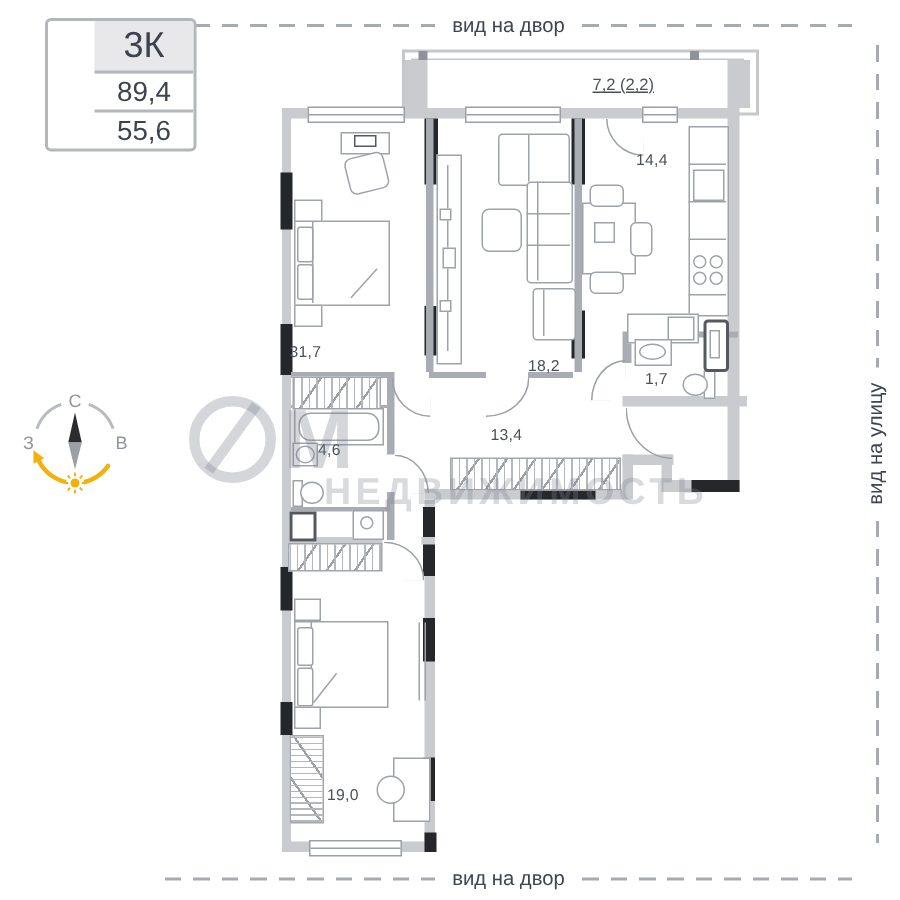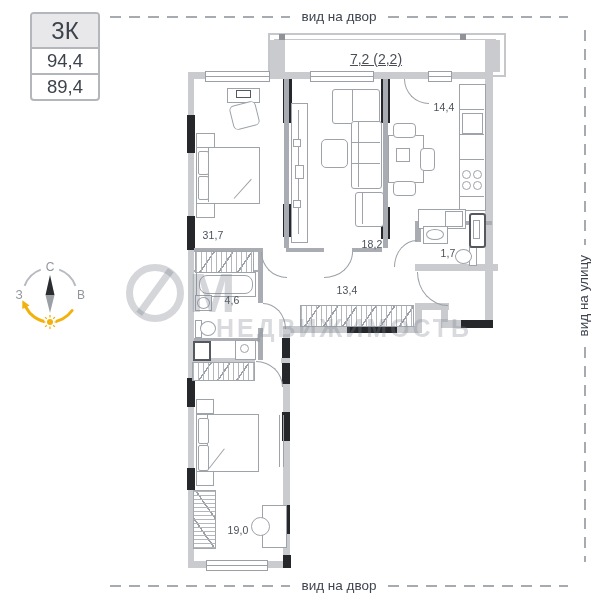--- a/index.html
+++ b/index.html
@@ -20,32 +20,32 @@
   .arc{position:absolute;border:0 solid #9aa0a6;}
   .dot{position:absolute;width:7px;height:7px;border:1px solid #9ea3a9;border-radius:50%;background:#fff;}
   
   .hd{position:absolute;border:1px solid #a2a7ad;background-color:#fff;background-image:
       repeating-linear-gradient(90deg,#b4b8bd 0 1px,transparent 1px 5px),
       repeating-linear-gradient(125deg,transparent 0 14px,#9aa0a6 14px 15.5px);}
   .hh{position:absolute;border:1px solid #a2a7ad;background-color:#fff;background-image:
       repeating-linear-gradient(0deg,#b4b8bd 0 1px,transparent 1px 4px),
       repeating-linear-gradient(55deg,transparent 0 16px,#9aa0a6 16px 17.5px);}
   
-  .rl{position:absolute;font-size:10.5px;color:#4b5058;text-align:center;letter-spacing:.2px;}
-  .balc-l{position:absolute;font-size:14px;color:#4b5058;text-align:center;text-decoration:underline;}
+  .rl{position:absolute;font-size:10.5px;color:#4b5058;text-align:left;letter-spacing:.2px;}
+  .balc-l{position:absolute;font-size:11px;color:#4b5058;text-align:right;text-decoration:underline;}
   
   .hview{position:absolute;display:flex;align-items:center;gap:12px;}
   .hdash{height:2px;flex:1;background:repeating-linear-gradient(90deg,#a6aab1 0 11px,transparent 11px 19px);}
   .vview{position:absolute;display:flex;flex-direction:column;align-items:center;gap:10px;}
   .vdash{width:2px;flex:1;background:repeating-linear-gradient(180deg,#a6aab1 0 11px,transparent 11px 19px);}
   .vtext{writing-mode:vertical-rl;transform:rotate(180deg);margin-left:-4px;}
   .viewtxt{font-size:13.5px;color:#3e4450;white-space:nowrap;font-weight:400;}
   
   .ibox{position:absolute;left:30px;top:12px;width:66px;border:2px solid #b3b6bb;border-radius:4px;
-        overflow:hidden;background:#fff;}
+        overflow:hidden;background:#fff;padding-left:31px;}
   .ibox .hd-row{height:33px;background:#e8e8ea;display:flex;align-items:center;justify-content:center;
         font-size:24px;color:#3d434d;border-bottom:2px solid #b3b6bb;}
   .ibox .a-row{height:24px;display:flex;align-items:center;justify-content:center;
         font-size:18.5px;color:#3d434d;border-bottom:2px solid #b3b6bb;}
   .ibox .a-row:last-child{border-bottom:none;}
   
   .wm1{position:absolute;left:126px;top:264px;display:flex;align-items:center;gap:5px;
        font-size:56px;font-weight:700;letter-spacing:4px;color:rgba(125,131,142,0.33);line-height:1;}
   .wm-o{display:inline-block;position:relative;width:44px;height:44px;border:7px solid rgba(125,131,142,0.33);
        border-radius:50%;}
@@ -70,22 +70,22 @@
     <div class="hdash"></div>
   </div>
   <div class="vview" style="left:577px;top:30px;height:532px;width:16px;">
     <div class="vdash"></div>
     <span class="viewtxt vtext">вид на улицу</span>
     <div class="vdash"></div>
   </div>
 
   <div class="ibox">
     <div class="hd-row">3К</div>
-    <div class="a-row">94,4</div>
     <div class="a-row">89,4</div>
+    <div class="a-row">55,6</div>
   </div>
 
   <svg class="abs" style="left:12px;top:254px;" width="76" height="80" viewBox="0 0 76 80">
     <path d="M12.6 31.8 A27 27 0 0 1 28.8 15.6" fill="none" stroke="#b7bac0" stroke-width="2"></path>
     <path d="M47.2 15.6 A27 27 0 0 1 63.4 31.8" fill="none" stroke="#b7bac0" stroke-width="2"></path>
     <path d="M60.1 56.5 A27 27 0 0 1 13.9 53.3" fill="none" stroke="#f2b10d" stroke-width="3" stroke-linecap="round"></path>
     <polygon points="10.3,46.2 10.3,55.1 17.5,51.5" fill="#f2b10d"></polygon>
     <circle cx="38" cy="68" r="6" fill="#fff"></circle>
     <circle cx="38" cy="68" r="3" fill="#f2b10d"></circle>
     <g stroke="#f2b10d" stroke-width="1.3">

